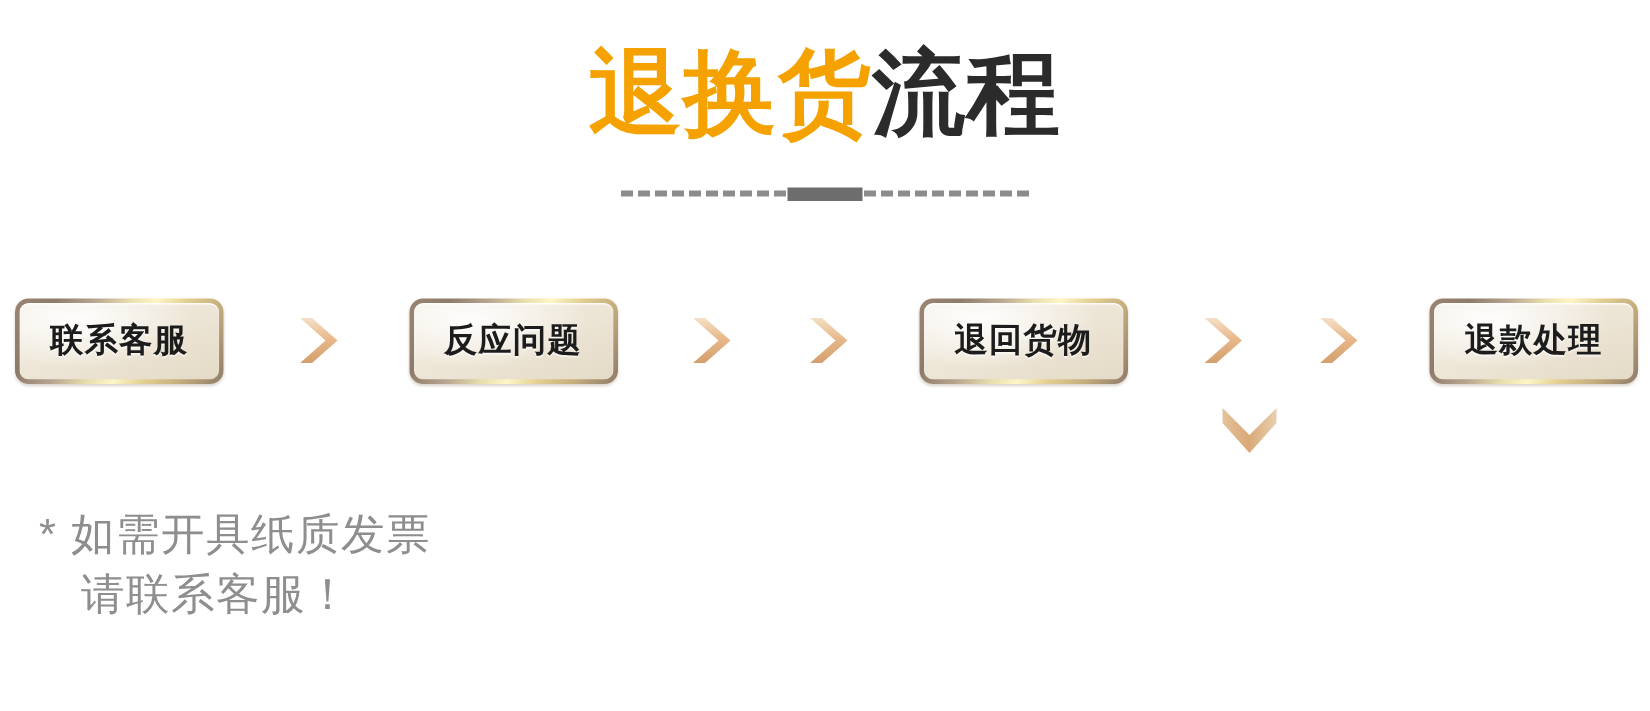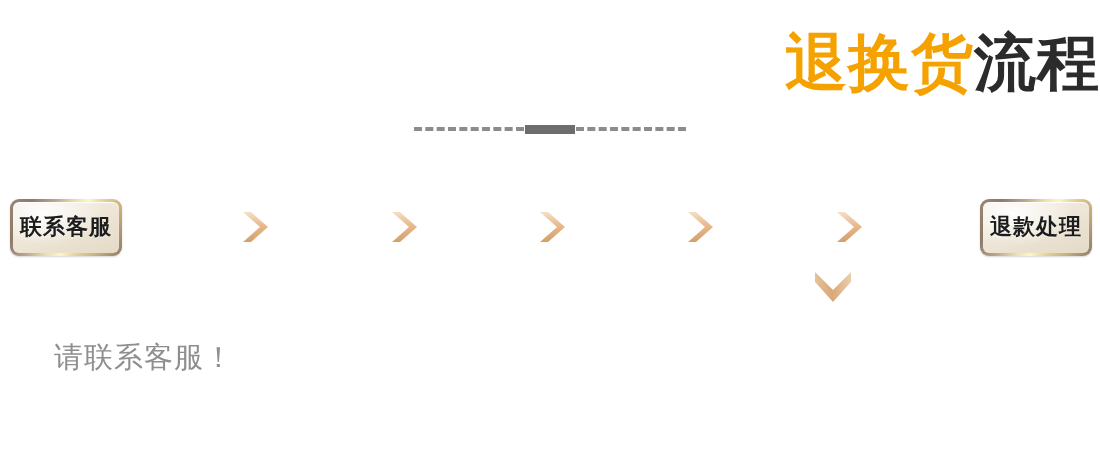--- a/index.html
+++ b/index.html
@@ -18,21 +18,21 @@
     height: 474px;
     background: #ffffff;
   }
 
   
   .title-wrap {
     position: absolute;
     top: 28px;
     left: 0;
     width: 1100px;
-    text-align: right;
+    text-align: center;
     white-space: nowrap;
   }
   .title-text {
     font-size: 62px;
     font-weight: bold;
     line-height: 1.12;
     letter-spacing: 1px;
   }
   .title-accent { color: #F5A200; }
   .title-plain  { color: #2b2b2b; font-weight: bold; }
@@ -68,21 +68,21 @@
     width: 1082px;
     height: 58px;
     display: flex;
     align-items: center;
     justify-content: space-between;
   }
 
   
   .step {
     position: relative;
-    width: 112px;
+    width: 139px;
     height: 57px;
     border-radius: 9px;
     padding: 3px;
     background:
       linear-gradient(118deg,
         #9b8573 0%,
         #8e7a69 16%,
         #b9a58f 32%,
         #e9dfae 46%,
         #fdf6c6 56%,
@@ -188,30 +188,40 @@
       <defs>
         <linearGradient id="cg1" x1="0" y1="0" x2="0" y2="1">
           <stop offset="0%" stop-color="#f4e0c6"></stop>
           <stop offset="45%" stop-color="#e8b98c"></stop>
           <stop offset="100%" stop-color="#d49f6d"></stop>
         </linearGradient>
       </defs>
       <path d="M5 5 L22 20 L5 35 L13 35 L30 20 L13 5 Z" fill="url(#cg1)"></path>
     </svg>
 
-
-    <svg class="chev" viewBox="0 0 32 40">
-      <path d="M5 5 L22 20 L5 35 L13 35 L30 20 L13 5 Z" fill="url(#cg1)"></path>
-    </svg>
-
-
-    <svg class="chev" viewBox="0 0 32 40">
-      <path d="M5 5 L22 20 L5 35 L13 35 L30 20 L13 5 Z" fill="url(#cg1)"></path>
-    </svg>
-
+    <div class="step">
+      <div class="step-inner">
+        <span class="step-label">反应问题</span>
+      </div>
+    </div>
+
+    <svg class="chev" viewBox="0 0 32 40">
+      <path d="M5 5 L22 20 L5 35 L13 35 L30 20 L13 5 Z" fill="url(#cg1)"></path>
+    </svg>
+
+
+    <svg class="chev" viewBox="0 0 32 40">
+      <path d="M5 5 L22 20 L5 35 L13 35 L30 20 L13 5 Z" fill="url(#cg1)"></path>
+    </svg>
+
+    <div class="step">
+      <div class="step-inner">
+        <span class="step-label">退回货物</span>
+      </div>
+    </div>
 
     <svg class="chev" viewBox="0 0 32 40">
       <path d="M5 5 L22 20 L5 35 L13 35 L30 20 L13 5 Z" fill="url(#cg1)"></path>
     </svg>
 
 
     <svg class="chev" viewBox="0 0 32 40">
       <path d="M5 5 L22 20 L5 35 L13 35 L30 20 L13 5 Z" fill="url(#cg1)"></path>
     </svg>
 
@@ -229,17 +239,18 @@
         <stop offset="0%" stop-color="#e4c39b"></stop>
         <stop offset="48%" stop-color="#d9a877"></stop>
         <stop offset="100%" stop-color="#e9cfae"></stop>
       </linearGradient>
     </defs>
     <path d="M4 2 L22 20 L40 2 L40 12 L22 32 L4 12 Z" fill="url(#cg2)"></path>
   </svg>
 
 
   <div class="note-star">
+    <span><span>*</span> <span>如需开具纸质发票</span></span>
     <span class="note-line2">请联系客服！</span>
   </div>
 
 
 </div>
 
 </body></html>

